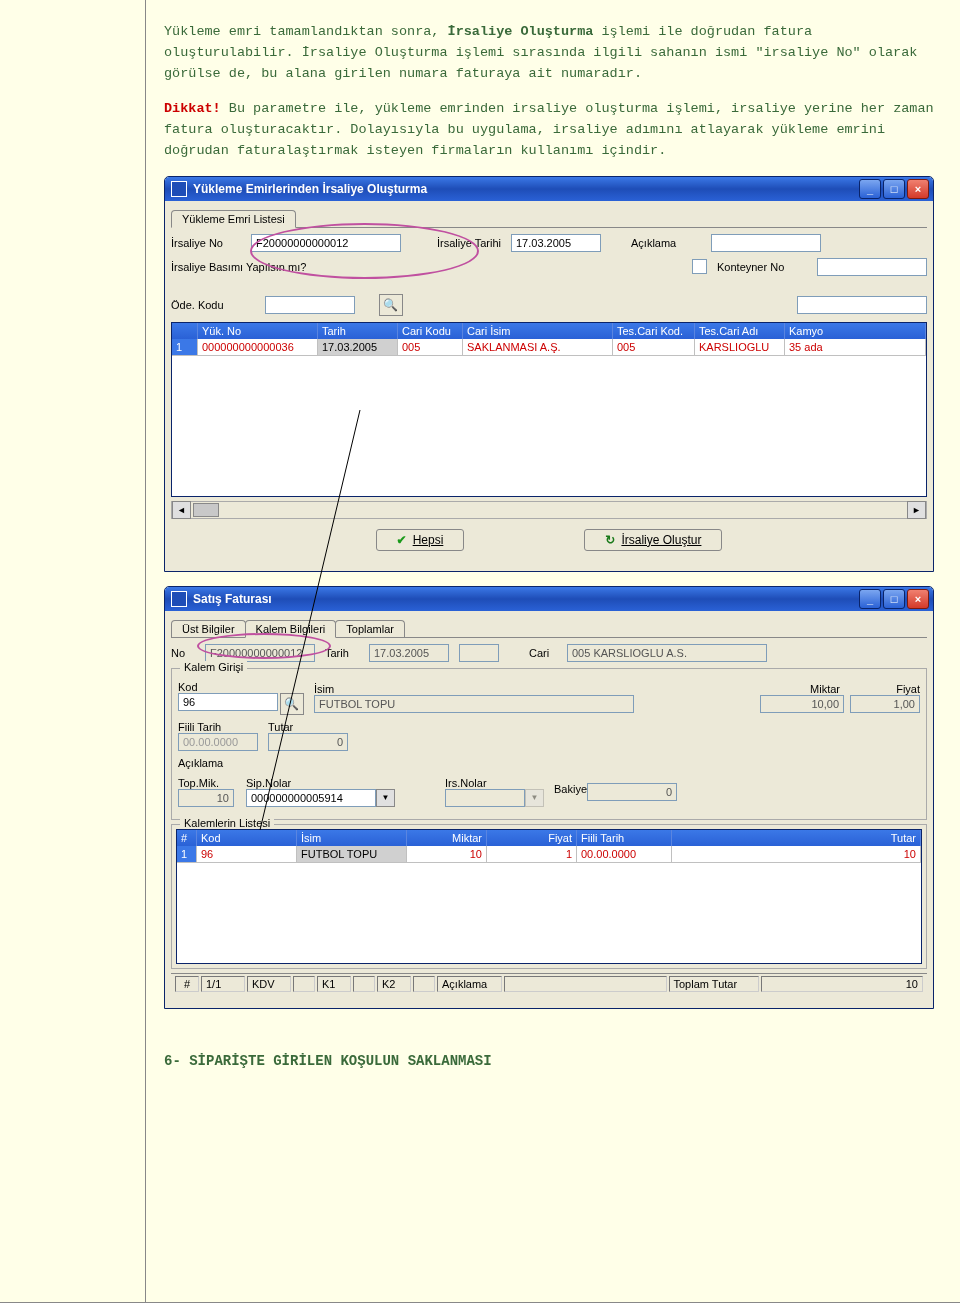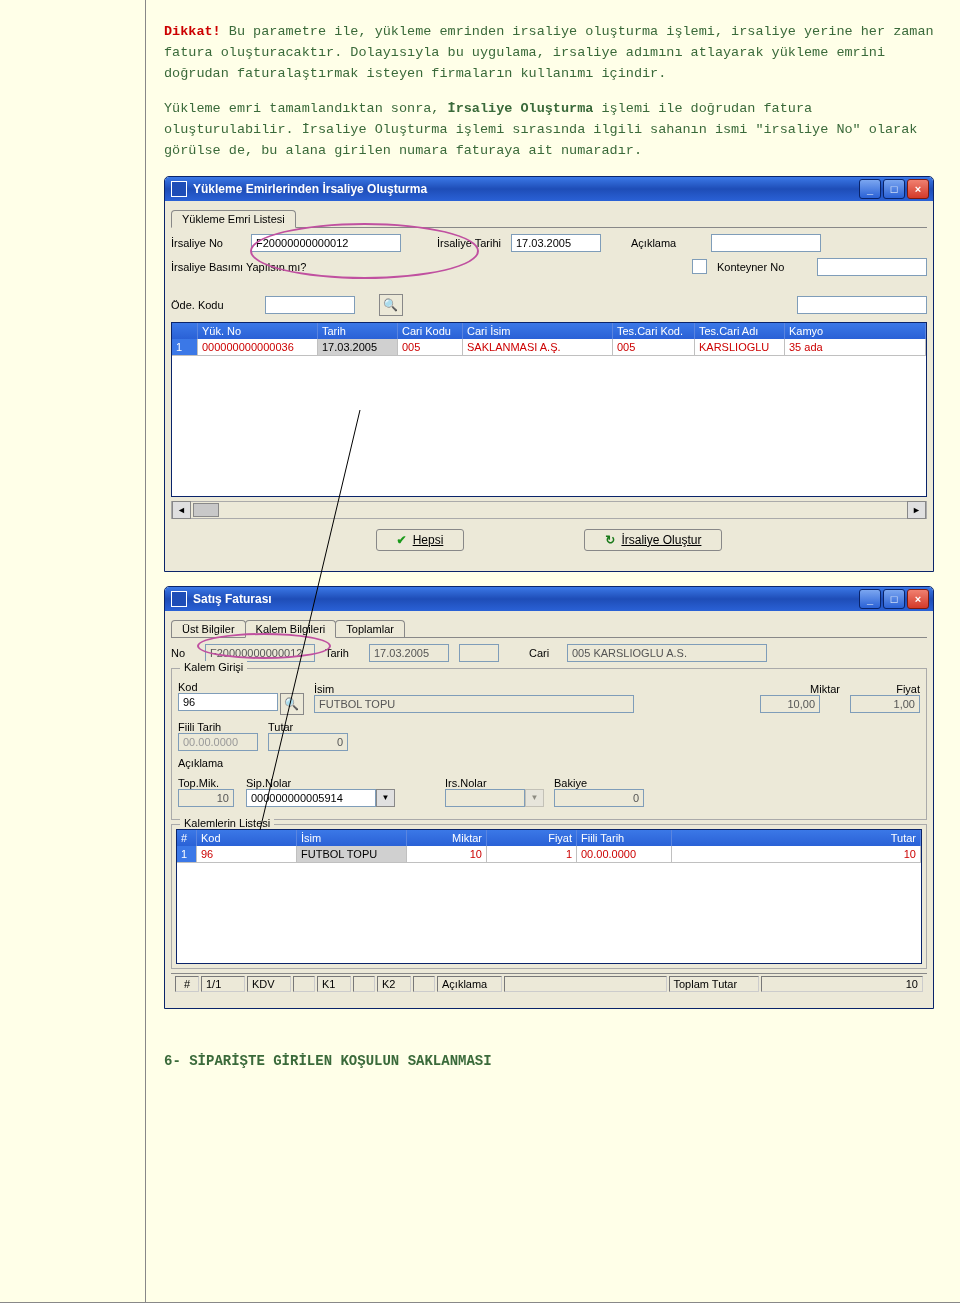--- a/index.html
+++ b/index.html
@@ -149,25 +149,25 @@
   }
 </style>
 </head>
 <body>
 
 <div class="page">
   <div class="sidebar"></div>
   <div class="content">
 
     <div class="para">
+      <span>Yükleme emri tamamlandıktan sonra, </span><span class="bold">İrsaliye Oluşturma</span><span> işlemi ile doğrudan fatura oluşturulabilir. İrsaliye Oluşturma işlemi sırasında ilgili sahanın ismi "irsaliye No" olarak görülse de, bu alana girilen numara faturaya ait numaradır.</span>
+    </div>
+
+    <div class="para">
       <span class="red">Dikkat!</span><span> Bu parametre ile, yükleme emrinden irsaliye oluşturma işlemi, irsaliye yerine her zaman fatura oluşturacaktır. Dolayısıyla bu uygulama, irsaliye adımını atlayarak yükleme emrini doğrudan faturalaştırmak isteyen firmaların kullanımı içindir.</span>
-    </div>
-
-    <div class="para">
-      <span>Yükleme emri tamamlandıktan sonra, </span><span class="bold">İrsaliye Oluşturma</span><span> işlemi ile doğrudan fatura oluşturulabilir. İrsaliye Oluşturma işlemi sırasında ilgili sahanın ismi "irsaliye No" olarak görülse de, bu alana girilen numara faturaya ait numaradır.</span>
     </div>
 
 
     <div class="window" style="position:relative;">
       <div class="titlebar">
         <span class="tb-icon"></span>
         <span class="title">Yükleme Emirlerinden İrsaliye Oluşturma</span>
         <div class="window-btns">
           <span class="wbtn">_</span>
           <span class="wbtn">□</span>
@@ -288,21 +288,21 @@
                 <span class="inp" style="width:100px;">96</span>
                 <span class="iconbtn">🔍</span>
               </div>
             </div>
             <div style="display:flex;flex-direction:column;flex:1;">
               <span class="small-lbl">İsim</span>
               <span class="inp readonly" style="width:320px;">FUTBOL TOPU</span>
             </div>
             <div style="display:flex;flex-direction:column;width:80px;">
               <span class="small-lbl" style="text-align:right;">Miktar</span>
-              <span class="inp readonly" style="width:60px;text-align:right;justify-content:flex-end;">10,00</span>
+              <span class="inp readonly" style="width:84px;text-align:right;justify-content:flex-end;">10,00</span>
             </div>
             <div style="display:flex;flex-direction:column;width:70px;">
               <span class="small-lbl" style="text-align:right;">Fiyat</span>
               <span class="inp readonly" style="width:70px;text-align:right;justify-content:flex-end;">1,00</span>
             </div>
           </div>
           <div class="form-row">
             <div style="display:flex;flex-direction:column;">
               <span class="small-lbl">Fiili Tarih</span>
               <span class="inp readonly" style="width:80px;color:#999;">00.00.0000</span>
@@ -327,21 +327,21 @@
                 <span class="dd-btn">▼</span>
               </div>
             </div>
             <div style="display:flex;flex-direction:column;margin-left:40px;">
               <span class="small-lbl">Irs.Nolar</span>
               <div class="dropdown">
                 <span class="inp readonly" style="width:80px;"></span>
                 <span class="dd-btn" style="opacity:0.4;">▼</span>
               </div>
             </div>
-            <div style="display:flex;flex-direction:column;">
+            <div style="display:flex;flex-direction:row;">
               <span class="small-lbl">Bakiye</span>
               <span class="inp readonly" style="width:90px;text-align:right;justify-content:flex-end;">0</span>
             </div>
           </div>
         </div>
 
         <div class="fieldset" style="padding:4px;">
           <span class="legend">Kalemlerin Listesi</span>
           <div class="grid">
             <div class="grid-head">

